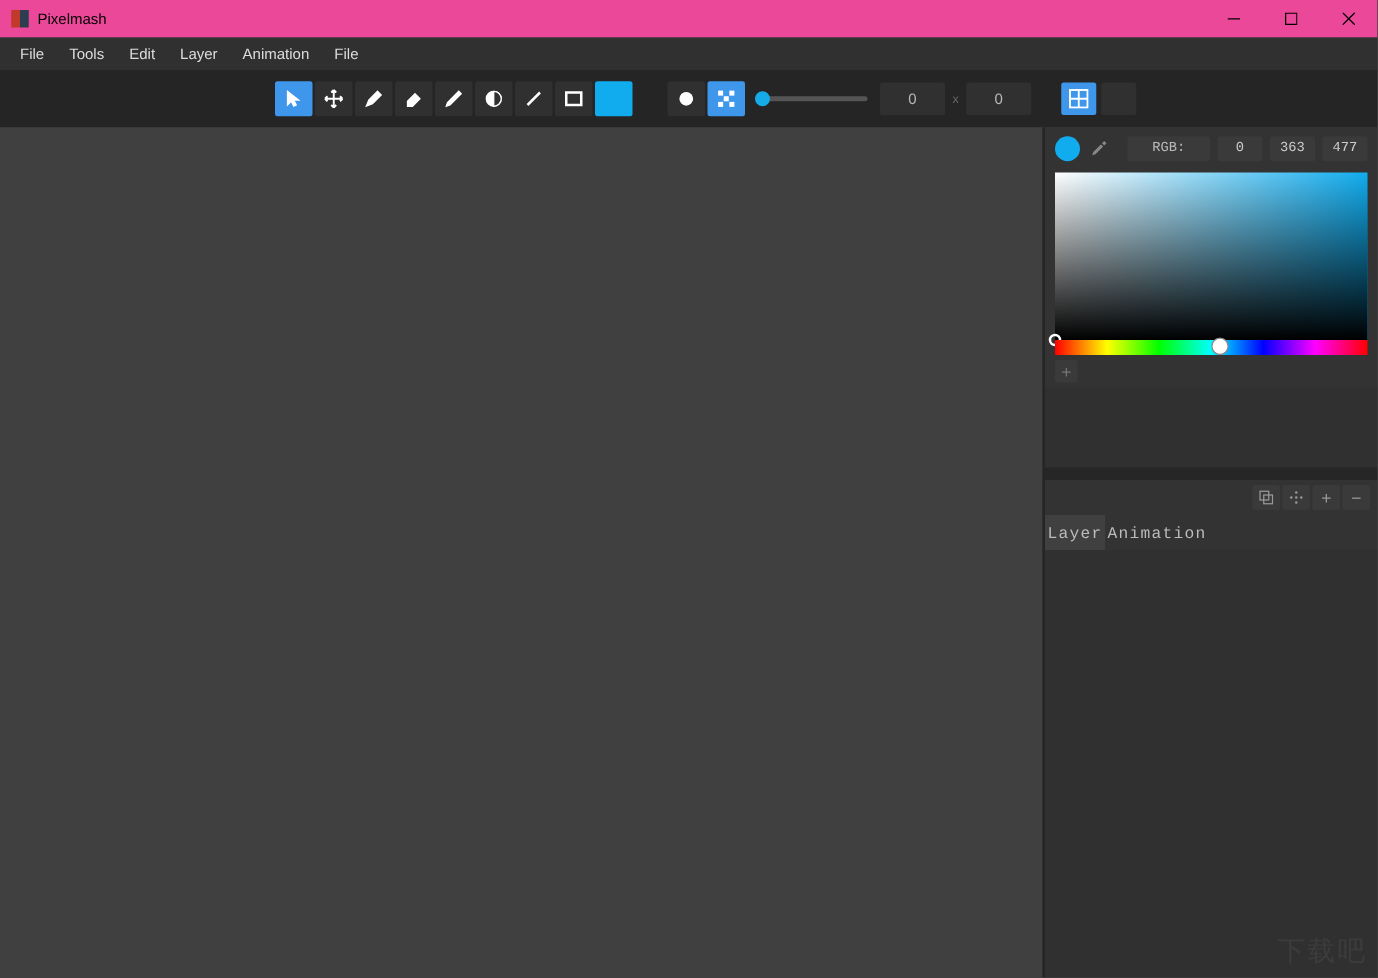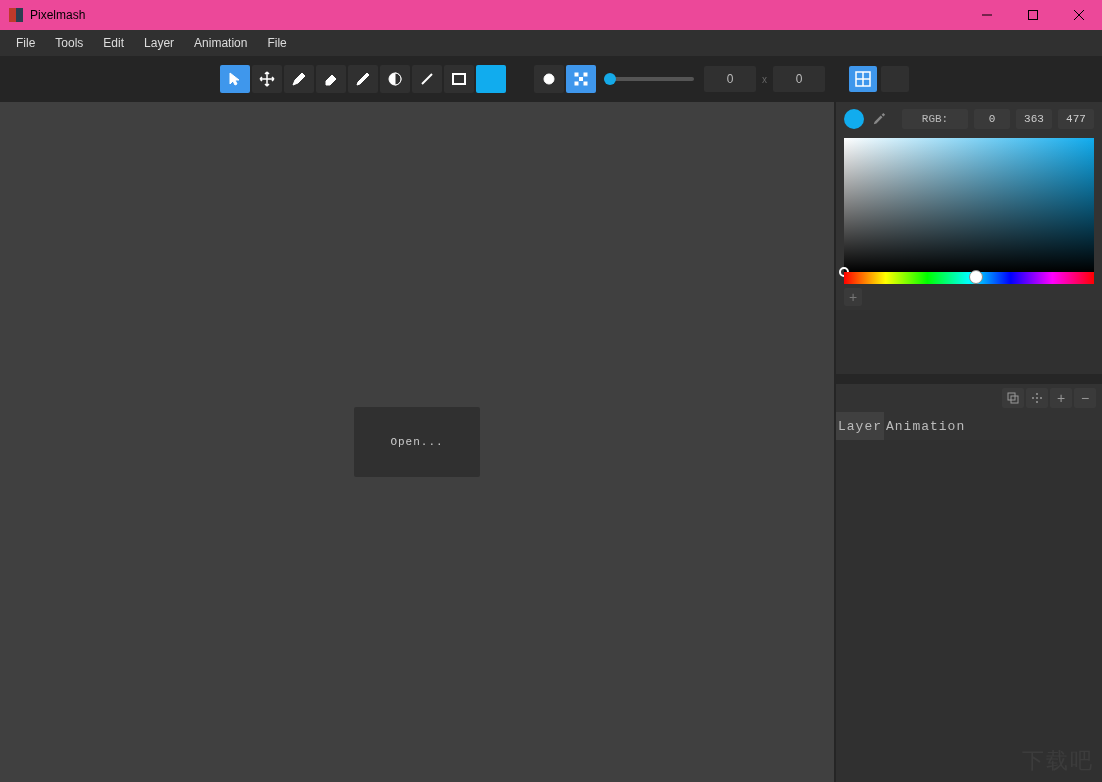--- a/index.html
+++ b/index.html
@@ -173,21 +173,20 @@
         <rect x="1" y="1" width="14" height="14"></rect>
         <line x1="8" y1="1" x2="8" y2="15"></line>
         <line x1="1" y1="8" x2="15" y2="8"></line>
       </svg>
   </div>
   <div class="grid-btn2"></div>
 </div>
 
 <div class="body">
   <div class="canvas-area">
-    <div class="big-btn">Open...</div>
   </div>
 
   <div class="right-panel">
     <div class="color-row">
       <div class="cur-color"></div>
       <div class="eyedrop">
         <svg width="14" height="14" viewBox="0 0 16 16">
             <path d="M2 14 L3 11 L10 4 L12 6 L5 13 Z M11 3 L13 5 L15 3 L13 1 Z" fill="#888"></path>
           </svg>
       </div>

